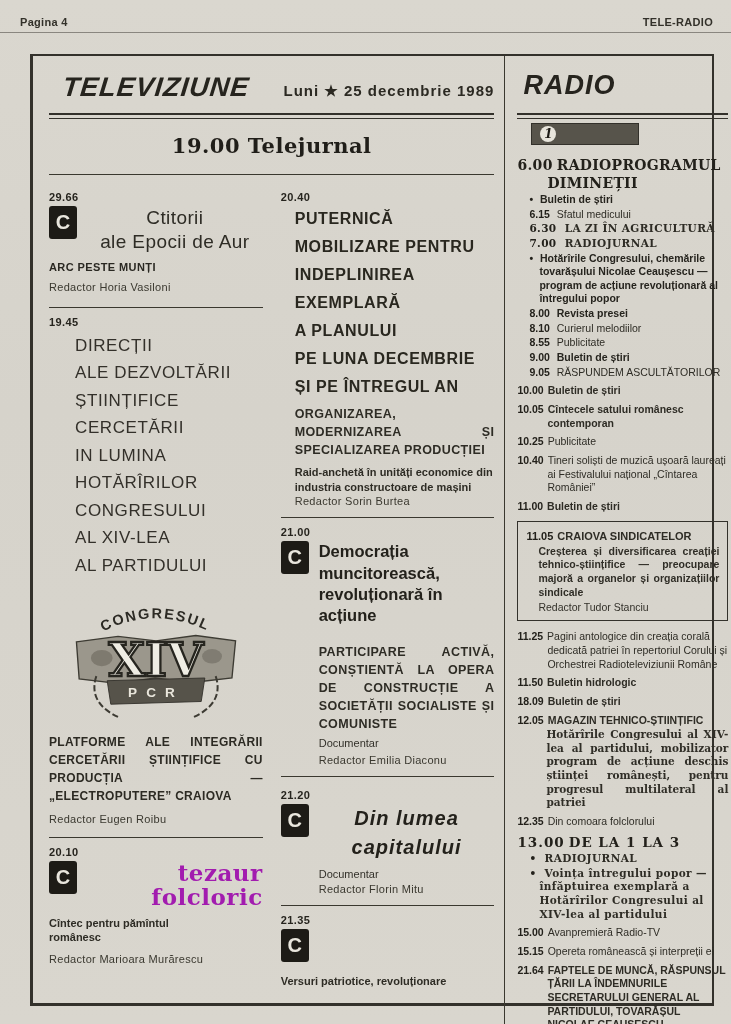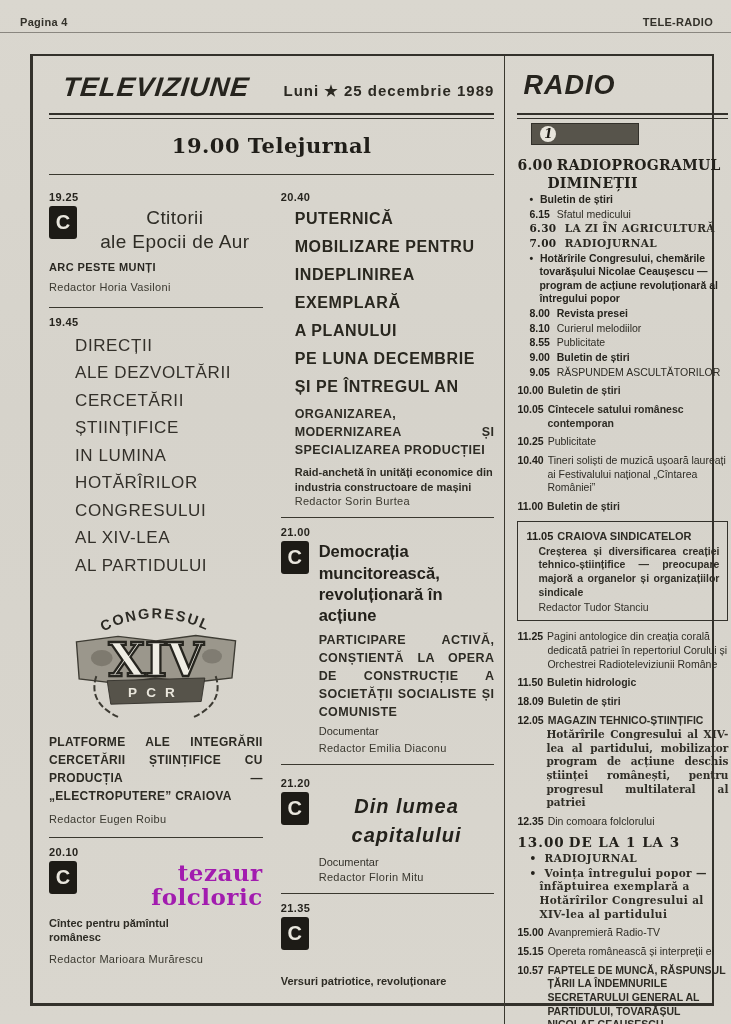--- a/index.html
+++ b/index.html
@@ -119,43 +119,43 @@
     <div class="dbl-rule"></div>
 
     <div class="telejurnal">19.00 Telejurnal</div>
     <div class="rule"></div>
 
     <div class="tv-grid">
 
       <div class="tv-slot">
 
         <div style="margin-top:8px;">
-          <div class="time">19.25</div>
+          <div class="time">29.66</div>
           <div class="row">
             <span class="c-logo">C</span>
             <div style="flex:1">
               <div class="title-lg">
                 <div>Ctitorii</div>
                 <div>ale Epocii de Aur</div>
               </div>
             </div>
           </div>
           <div class="sub-caps">ARC PESTE MUNȚI</div>
           <div class="redactor">Redactor Horia Vasiloni</div>
         </div>
 
         <div class="rule" style="margin-top:14px;"></div>
 
         <div style="margin-top:6px;">
           <div class="time">19.45</div>
           <div style="margin-top:4px;">
               <div class="bigline">DIRECȚII</div>
               <div class="bigline">ALE DEZVOLTĂRII</div>
+              <div class="bigline">ȘTIINȚIFICE</div>
               <div class="bigline">CERCETĂRII</div>
-              <div class="bigline">ȘTIINȚIFICE</div>
               <div class="bigline">IN LUMINA</div>
               <div class="bigline">HOTĂRÎRILOR</div>
               <div class="bigline">CONGRESULUI</div>
               <div class="bigline">AL XIV-LEA</div>
               <div class="bigline">AL PARTIDULUI</div>
             </div>
 
           <svg class="emblem" width="182" height="132" viewBox="0 0 200 146">
             <defs>
                 <path id="carc" d="M 28 50 Q 100 6 172 50"></path>
@@ -216,21 +216,21 @@
         <div class="rule" style="margin-top:10px;"></div>
 
         <div style="margin-top:4px;">
           <div class="time">21.00</div>
           <div class="row">
             <span class="c-logo">C</span>
             <div style="flex:1">
               <div class="dem-title">Democrația muncitorească, revoluționară în acțiune</div>
             </div>
           </div>
-          <div class="caps-mid" style="padding-left:38px;margin-top:4px;">PARTICIPARE ACTIVĂ, CONȘTIENTĂ LA OPERA DE CONSTRUCȚIE A SOCIETĂȚII SOCIALISTE ȘI COMUNISTE</div>
+          <div class="caps-mid" style="padding-left:38px;margin-top:16px;">PARTICIPARE ACTIVĂ, CONȘTIENTĂ LA OPERA DE CONSTRUCȚIE A SOCIETĂȚII SOCIALISTE ȘI COMUNISTE</div>
           <div class="plain-sm" style="padding-left:38px;">Documentar</div>
           <div class="redactor" style="padding-left:38px;margin-top:5px;">Redactor Emilia Diaconu</div>
         </div>
 
         <div class="rule" style="margin-top:10px;"></div>
 
         <div style="margin-top:12px;">
           <div class="time">21.20</div>
           <div class="row">
             <span class="c-logo">C</span>
@@ -245,21 +245,21 @@
           <div class="redactor" style="padding-left:38px;margin-top:3px;">Redactor Florin Mitu</div>
         </div>
 
         <div class="rule" style="margin-top:10px;"></div>
 
         <div style="margin-top:4px;">
           <div class="time">21.35</div>
           <div class="row">
             <span class="c-logo">C</span>
           </div>
-          <div class="note" style="margin-top:24px;">Versuri patriotice, revoluționare</div>
+          <div class="note" style="margin-top:12px;">Versuri patriotice, revoluționare</div>
         </div>
       </div>
     </div>
 
   </div>
 
   <div class="radio-col">
     <div class="radio-head">
       <span class="logo-word">RADIO</span>
     </div>
@@ -324,18 +324,18 @@
           <p class="r-sub serif"><span class="r-time">• </span>RADIOJURNAL</p>
           <p class="r-sub serif"><span class="r-time">• </span>Voința întregului popor — înfăptuirea exemplară a Hotărîrilor Congresului al XIV-lea al partidului</p>
         </div>
         <div class="r-entry">
           <p class="r-line"><span class="r-time">15.00</span><span class="r-title">Avanpremieră Radio-TV</span></p>
         </div>
         <div class="r-entry">
           <p class="r-line"><span class="r-time">15.15</span><span class="r-title">Opereta românească și interpreții ei</span></p>
         </div>
         <div class="r-entry">
-          <p class="r-line"><span class="r-time">10.57</span><span class="r-title bold">FAPTELE DE MUNCĂ, RĂSPUNSUL ȚĂRII LA ÎNDEMNURILE SECRETARULUI GENERAL AL PARTIDULUI, TOVARĂȘUL NICOLAE CEAUȘESCU</span></p>
+          <p class="r-line"><span class="r-time">21.64</span><span class="r-title bold">FAPTELE DE MUNCĂ, RĂSPUNSUL ȚĂRII LA ÎNDEMNURILE SECRETARULUI GENERAL AL PARTIDULUI, TOVARĂȘUL NICOLAE CEAUȘESCU</span></p>
           <p class="r-detail b">(Mărturii, reportaje, însemnări de scriitor). Redactor George Antofi</p>
         </div>
       </div>
   </div>
 </div>
 
 </body></html>

